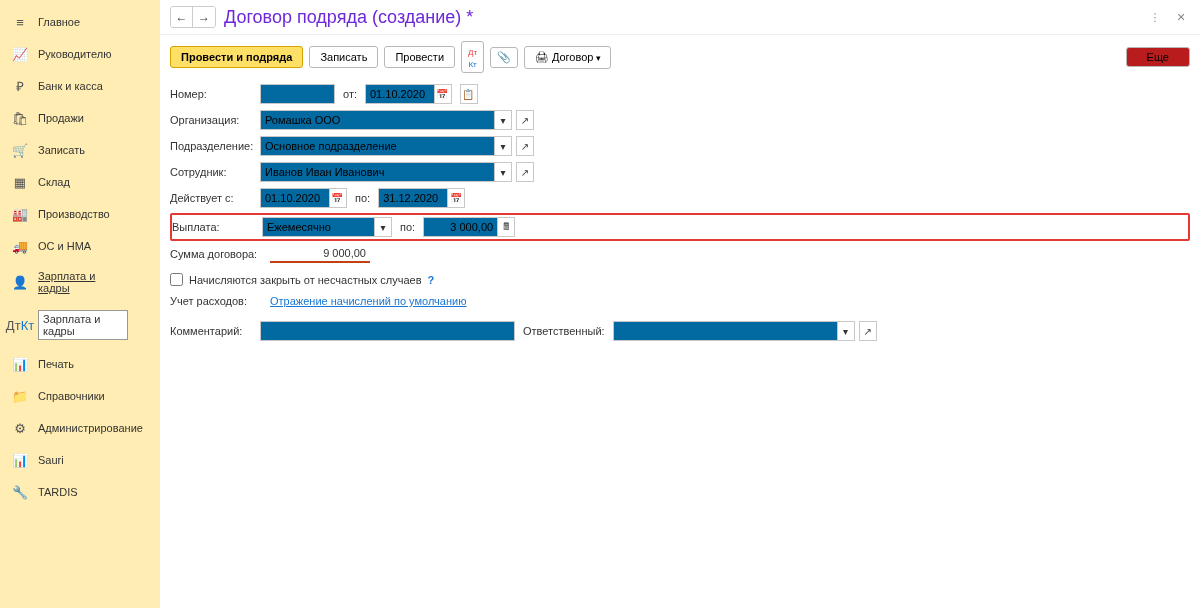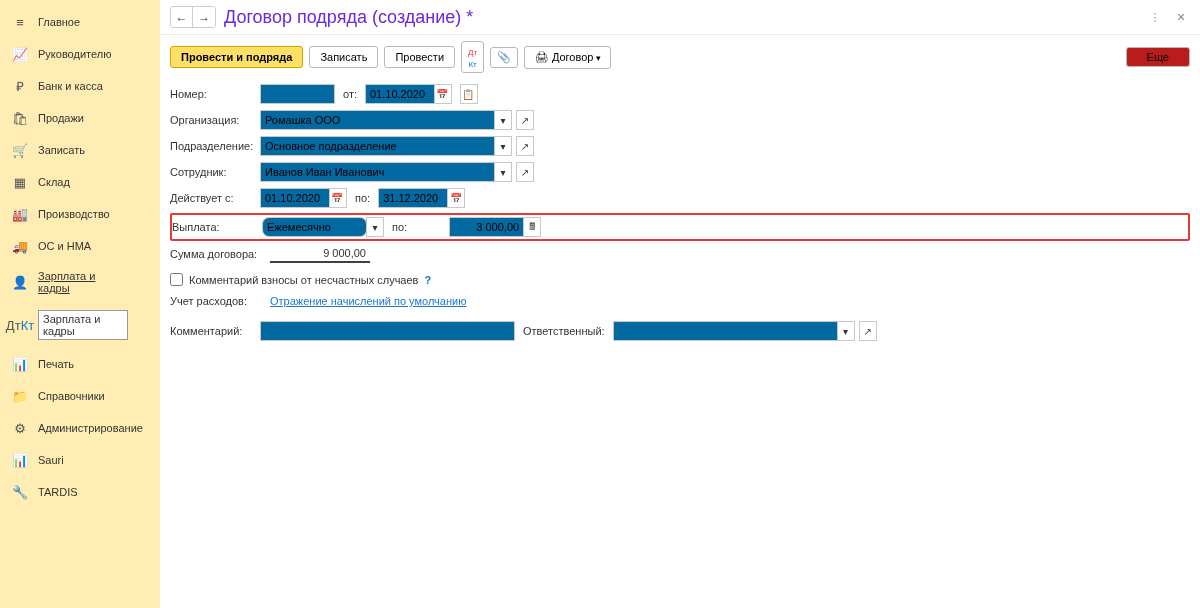--- a/index.html
+++ b/index.html
@@ -27,26 +27,26 @@
     .btn.dropdown::after { content: " ▾"; font-size: 9px; }
     .print-btn::before { content: "🖨 "; }
     .btn-more { border: 1px solid #b8b8b8; border-radius: 3px; padding: 3px 20px; background: #b91c1c; cursor: pointer; font-size: 11px; }
     .form { padding: 4px 10px; }
     .row { display: flex; align-items: center; margin-bottom: 4px; min-height: 22px; }
     .row.highlighted { border: 2px solid #e53935; border-radius: 2px; padding: 2px 0; margin: 2px 0; }
     .label { width: 90px; font-size: 11px; color: #333; padding-right: 4px; }
     .mid-label { font-size: 11px; padding: 0 8px; }
     .input { border: 1px solid #c8c8c8; height: 20px; padding: 2px 4px; font-size: 11px; background: #0369a1; }
     .input.date { width: 70px; }
-    .input.num { width: 75px; text-align: right; margin-left: 34px; }
+    .input.num { width: 75px; text-align: right; }
     .input.wide { width: 235px; }
     .calendar-btn, .dropdown-btn, .link-btn, .calc-btn { width: 18px; height: 20px; border: 1px solid #c8c8c8; background: #fff; display: flex; align-items: center; justify-content: center; cursor: pointer; font-size: 10px; margin-left: -1px; }
     .link-btn { margin-left: 4px; }
     .input-group { display: flex; align-items: center; }
-    .sum-value { width: 100px; text-align: right; border-bottom: 2px solid #404040; padding: 2px 4px; font-size: 11px; }
+    .sum-value { width: 100px; text-align: right; border-bottom: 2px solid #c2410c; padding: 2px 4px; font-size: 11px; }
     .checkbox-row { display: flex; align-items: center; gap: 6px; padding: 4px 0; }
     .link-text { color: #1976d2; text-decoration: underline; cursor: pointer; font-size: 11px; }
     .link-dashed { color: #1976d2; border-bottom: 1px dashed #1976d2; cursor: pointer; font-size: 11px; }
     .comment-input { width: 255px; }
     .resp-input { width: 225px; }
     .help-icon { color: #1976d2; font-weight: bold; cursor: pointer; }
     .dt-icon { font-size: 8px; line-height: 7px; text-align: right; color: #e53935; }
     .dt-icon .kt { color: #1976d2; }
     .clip-icon::before { content: "📎"; font-size: 11px; }
   </style>
@@ -187,38 +187,38 @@
       <span class="mid-label">по:</span>
       <div class="input-group">
         <input class="input date" value="31.12.2020" style="">
         <div class="calendar-btn">📅</div>
       </div>
     </div>
 
     <div class="row highlighted">
       <span class="label">Выплата:</span>
       <div class="input-group">
-        <input class="input" style="width: 105px; border-radius: 7px;" value="Ежемесячно">
+        <input class="input" style="width: 113px;" value="Ежемесячно">
         <div class="dropdown-btn">▾</div>
       </div>
       <span class="mid-label">по:</span>
       <div class="input-group">
         <input class="input num" value="3 000,00" style="">
         <div class="calc-btn">🖩</div>
       </div>
     </div>
 
     <div class="row">
       <span class="label" style="width:100px">Сумма договора:</span>
       <span class="sum-value">9 000,00</span>
     </div>
 
     <div class="checkbox-row">
       <input type="checkbox" style="">
-      <span>Комментарий взносы от несчастных случаев</span>
+      <span>Начисляются закрыть от несчастных случаев</span>
       <span class="help-icon">?</span>
     </div>
 
     <div class="row">
       <span class="label" style="width:100px">Учет расходов:</span>
       <span class="link-text">Отражение начислений по умолчанию</span>
     </div>
 
 
     <div class="row" style="margin-top:8px">

